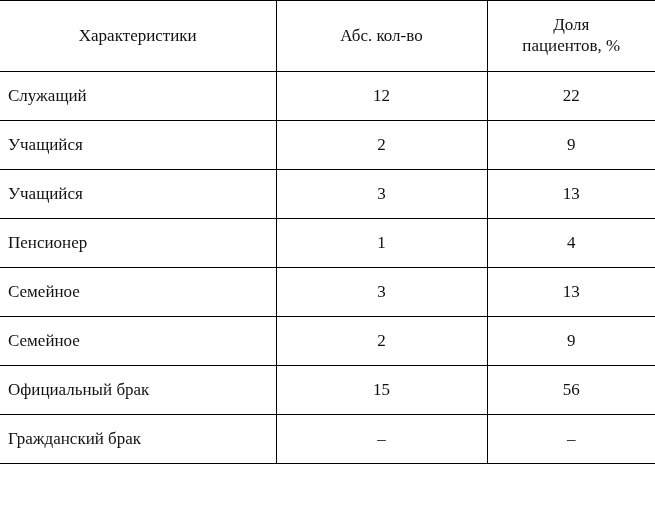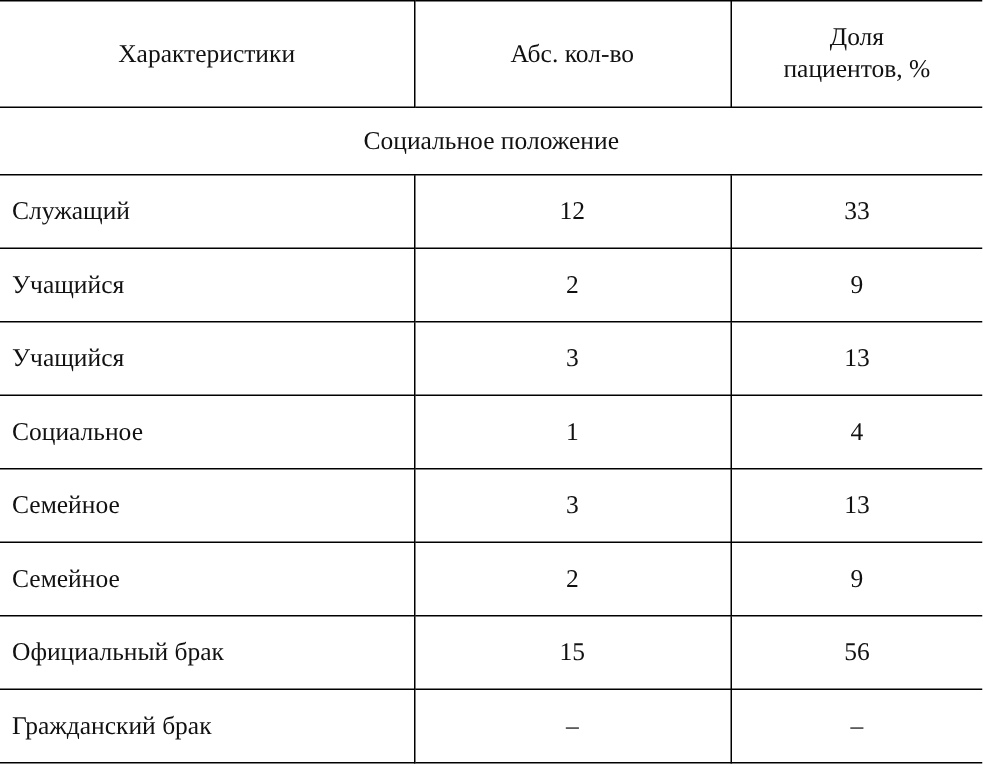--- a/index.html
+++ b/index.html
@@ -90,41 +90,38 @@
         <th class="head-cell">Характеристики</th>
         <th class="head-cell">Абс. кол-во</th>
         <th class="head-cell">
           <span>Доля</span>
           <span class="line2">пациентов, %</span>
         </th>
       </tr>
     </thead>
     <tbody>
 
-      <tr class="section-row">
-        <td colspan="3">Социальное положение</td>
-      </tr>
 
       <tr>
         <td class="row-label">Служащий</td>
         <td class="row-val">12</td>
-        <td class="row-val">33</td>
+        <td class="row-val">22</td>
       </tr>
       <tr>
         <td class="row-label">Учащийся</td>
         <td class="row-val">2</td>
         <td class="row-val">9</td>
       </tr>
       <tr>
         <td class="row-label">Учащийся</td>
         <td class="row-val">3</td>
         <td class="row-val">13</td>
       </tr>
       <tr>
-        <td class="row-label">Социальное</td>
+        <td class="row-label">Пенсионер</td>
         <td class="row-val">1</td>
         <td class="row-val">4</td>
       </tr>
       <tr>
         <td class="row-label">Семейное</td>
         <td class="row-val">3</td>
         <td class="row-val">13</td>
       </tr>
       <tr>
         <td class="row-label">Семейное</td>

